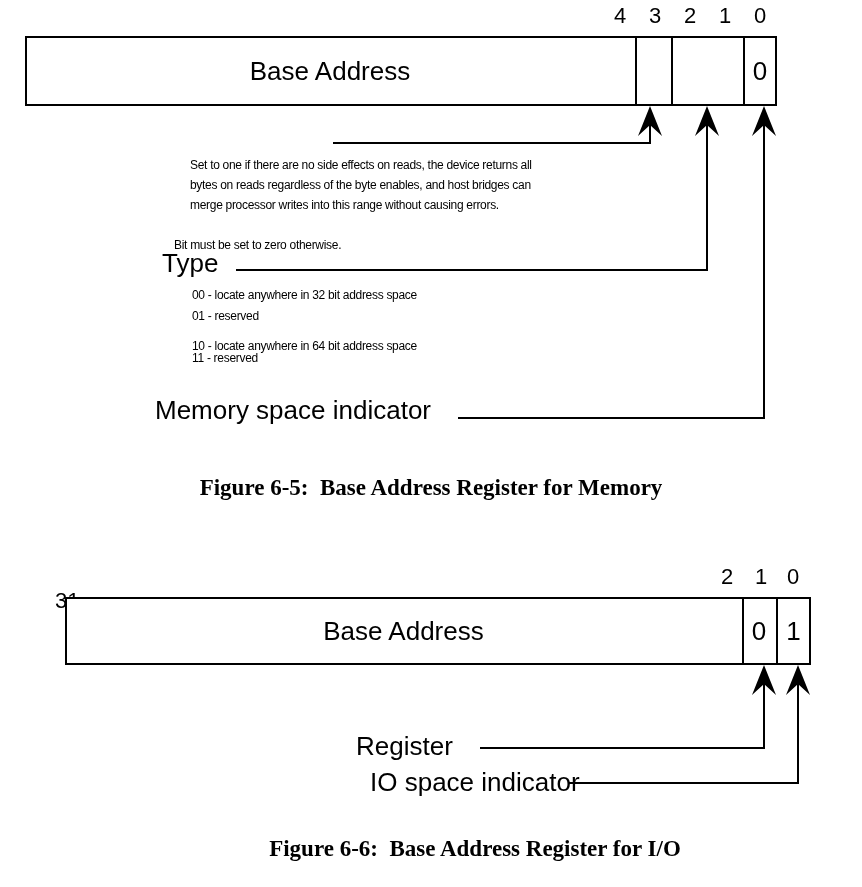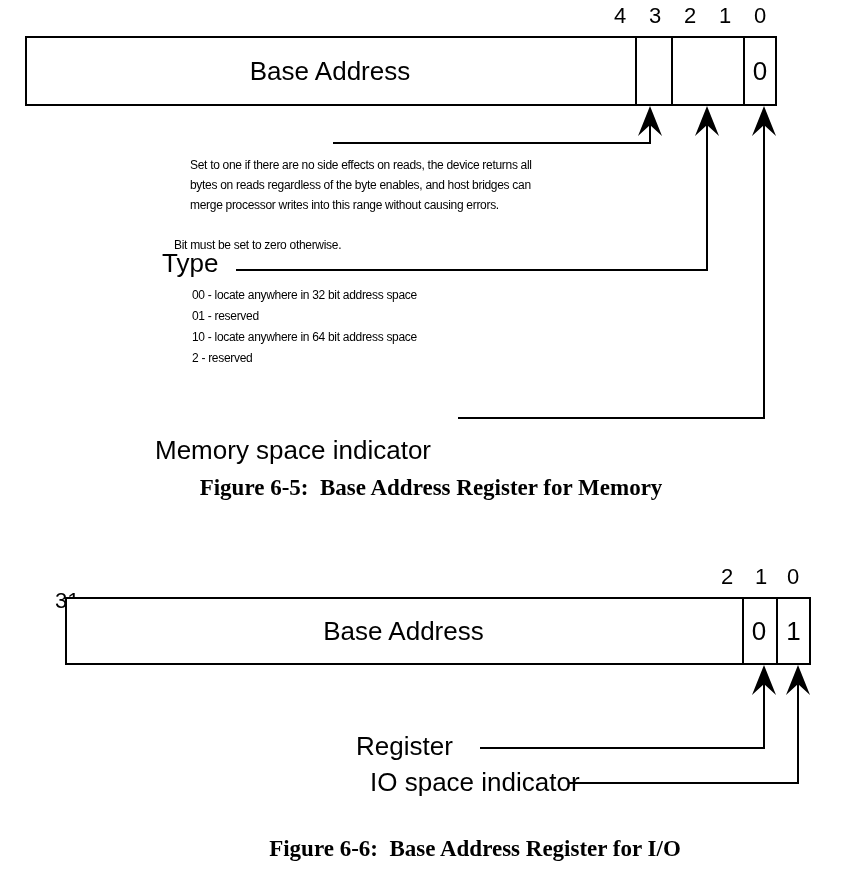--- a/index.html
+++ b/index.html
@@ -118,24 +118,24 @@
   <div class="hline" style="left:458px; top:417px; width:307px;"></div>
 
   <div class="small-text" style="left:190px; top:155px;">Set to one if there are no side effects on reads, the device returns all</div>
   <div class="small-text" style="left:190px; top:175px;">bytes on reads regardless of the byte enables, and host bridges can</div>
   <div class="small-text" style="left:190px; top:195px;">merge processor writes into this range without causing errors.</div>
   <div class="small-text" style="left:174px; top:215px;margin-top:20px;">Bit must be set to zero otherwise.</div>
 
   <div class="big-label" style="left:162px; top:249px;">Type</div>
   <div class="small-text" style="left:192px; top:285px;">00 - locate anywhere in 32 bit address space</div>
   <div class="small-text" style="left:192px; top:306px;">01 - reserved</div>
-  <div class="small-text" style="left:192px; top:327px;">10 - locate anywhere in 64 bit address space</div>
-  <div class="small-text" style="left:192px; top:348px;">2 - reserved</div>
+  <div class="small-text" style="left:192px; top:336px;">10 - locate anywhere in 64 bit address space</div>
+  <div class="small-text" style="left:192px; top:348px;">11 - reserved</div>
 
-  <div class="big-label" style="left:155px; top:396px;margin-top:40px;">Memory space indicator</div>
+  <div class="big-label" style="left:155px; top:396px;">Memory space indicator</div>
 
   <div class="caption" style="top:475px;">Figure 6-5:  Base Address Register for Memory</div>
 
   <div class="bit-label" style="left:55px;  top:565px; text-align:left;margin-top:24px;">31</div>
   <div class="bit-label" style="left:713px; top:565px;">2</div>
   <div class="bit-label" style="left:747px; top:565px;">1</div>
   <div class="bit-label" style="left:779px; top:565px;">0</div>
 
   <div class="reg-box" style="left:65px; top:597px; width:746px; height:68px;"></div>
   <div class="vline" style="left:742px; top:597px; height:68px;"></div>

